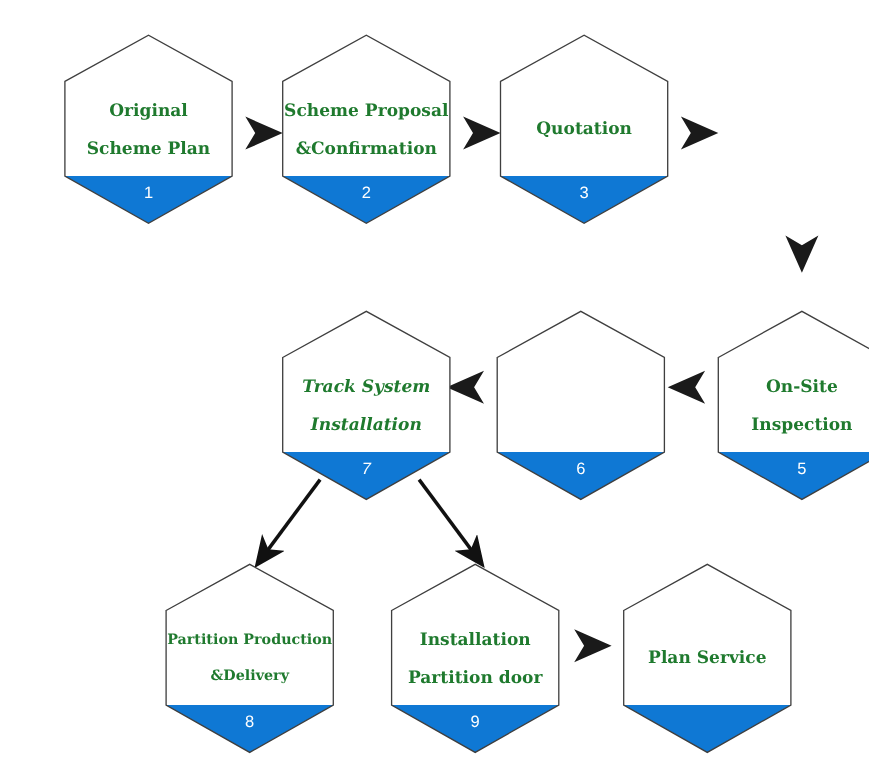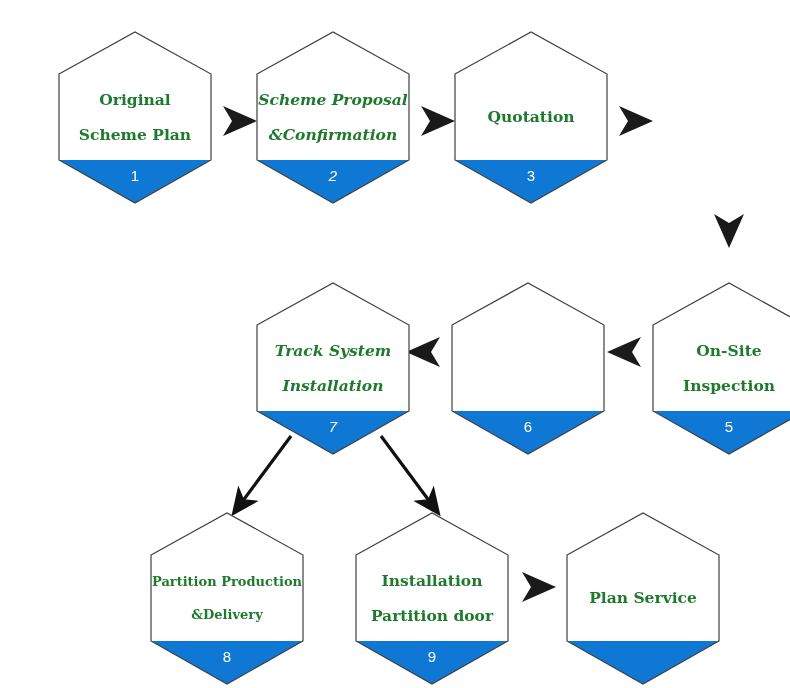--- a/index.html
+++ b/index.html
@@ -99,21 +99,21 @@
     </div>
     <div class="hex-num">1</div>
   </div>
 
   <div class="arrow" style="left:178px; top:104px;">
     <svg width="38" height="34" viewBox="0 0 38 34">
       <path d="M2,2 L36,17 L2,32 L11,17 Z" fill="#1a1a1a"></path>
     </svg>
   </div>
 
-  <div class="hex" style="left:214px; top:32px;font-style:italic;">
+  <div class="hex" style="left:214px; top:32px;">
     <svg width="152" height="171" viewBox="0 0 152 171">
       <polygon points="0,42 76,0 152,42 152,128 76,171 0,128" fill="#ffffff"></polygon>
       <polygon points="0,128 152,128 76,171" fill="#0f78d4"></polygon>
       <polygon points="0,42 76,0 152,42 152,128 76,171 0,128" fill="none" stroke="#3f3f3f" stroke-width="1.2"></polygon>
     </svg>
     <div class="hex-label">
       <span>Scheme Proposal</span>
       <span>&amp;Confirmation</span>
     </div>
     <div class="hex-num">2</div>

